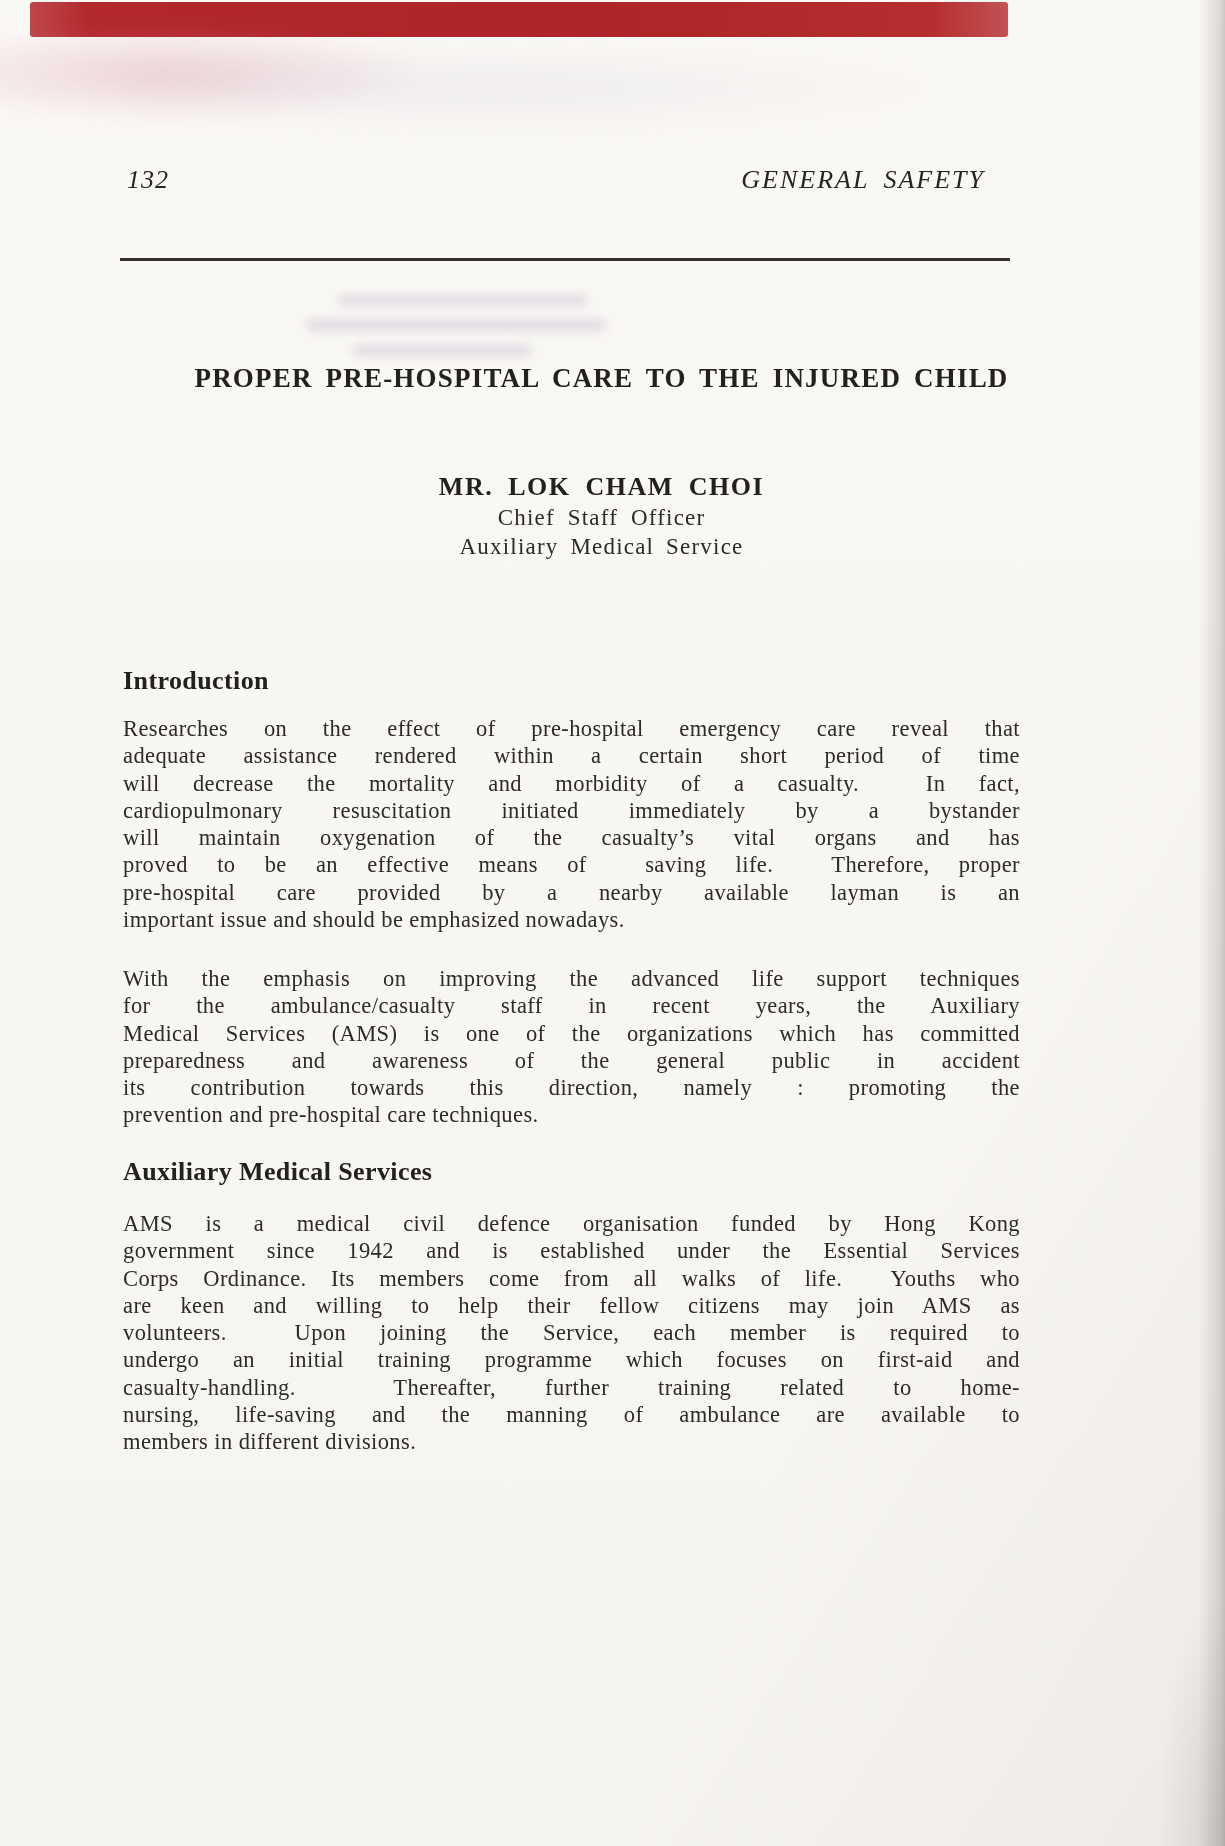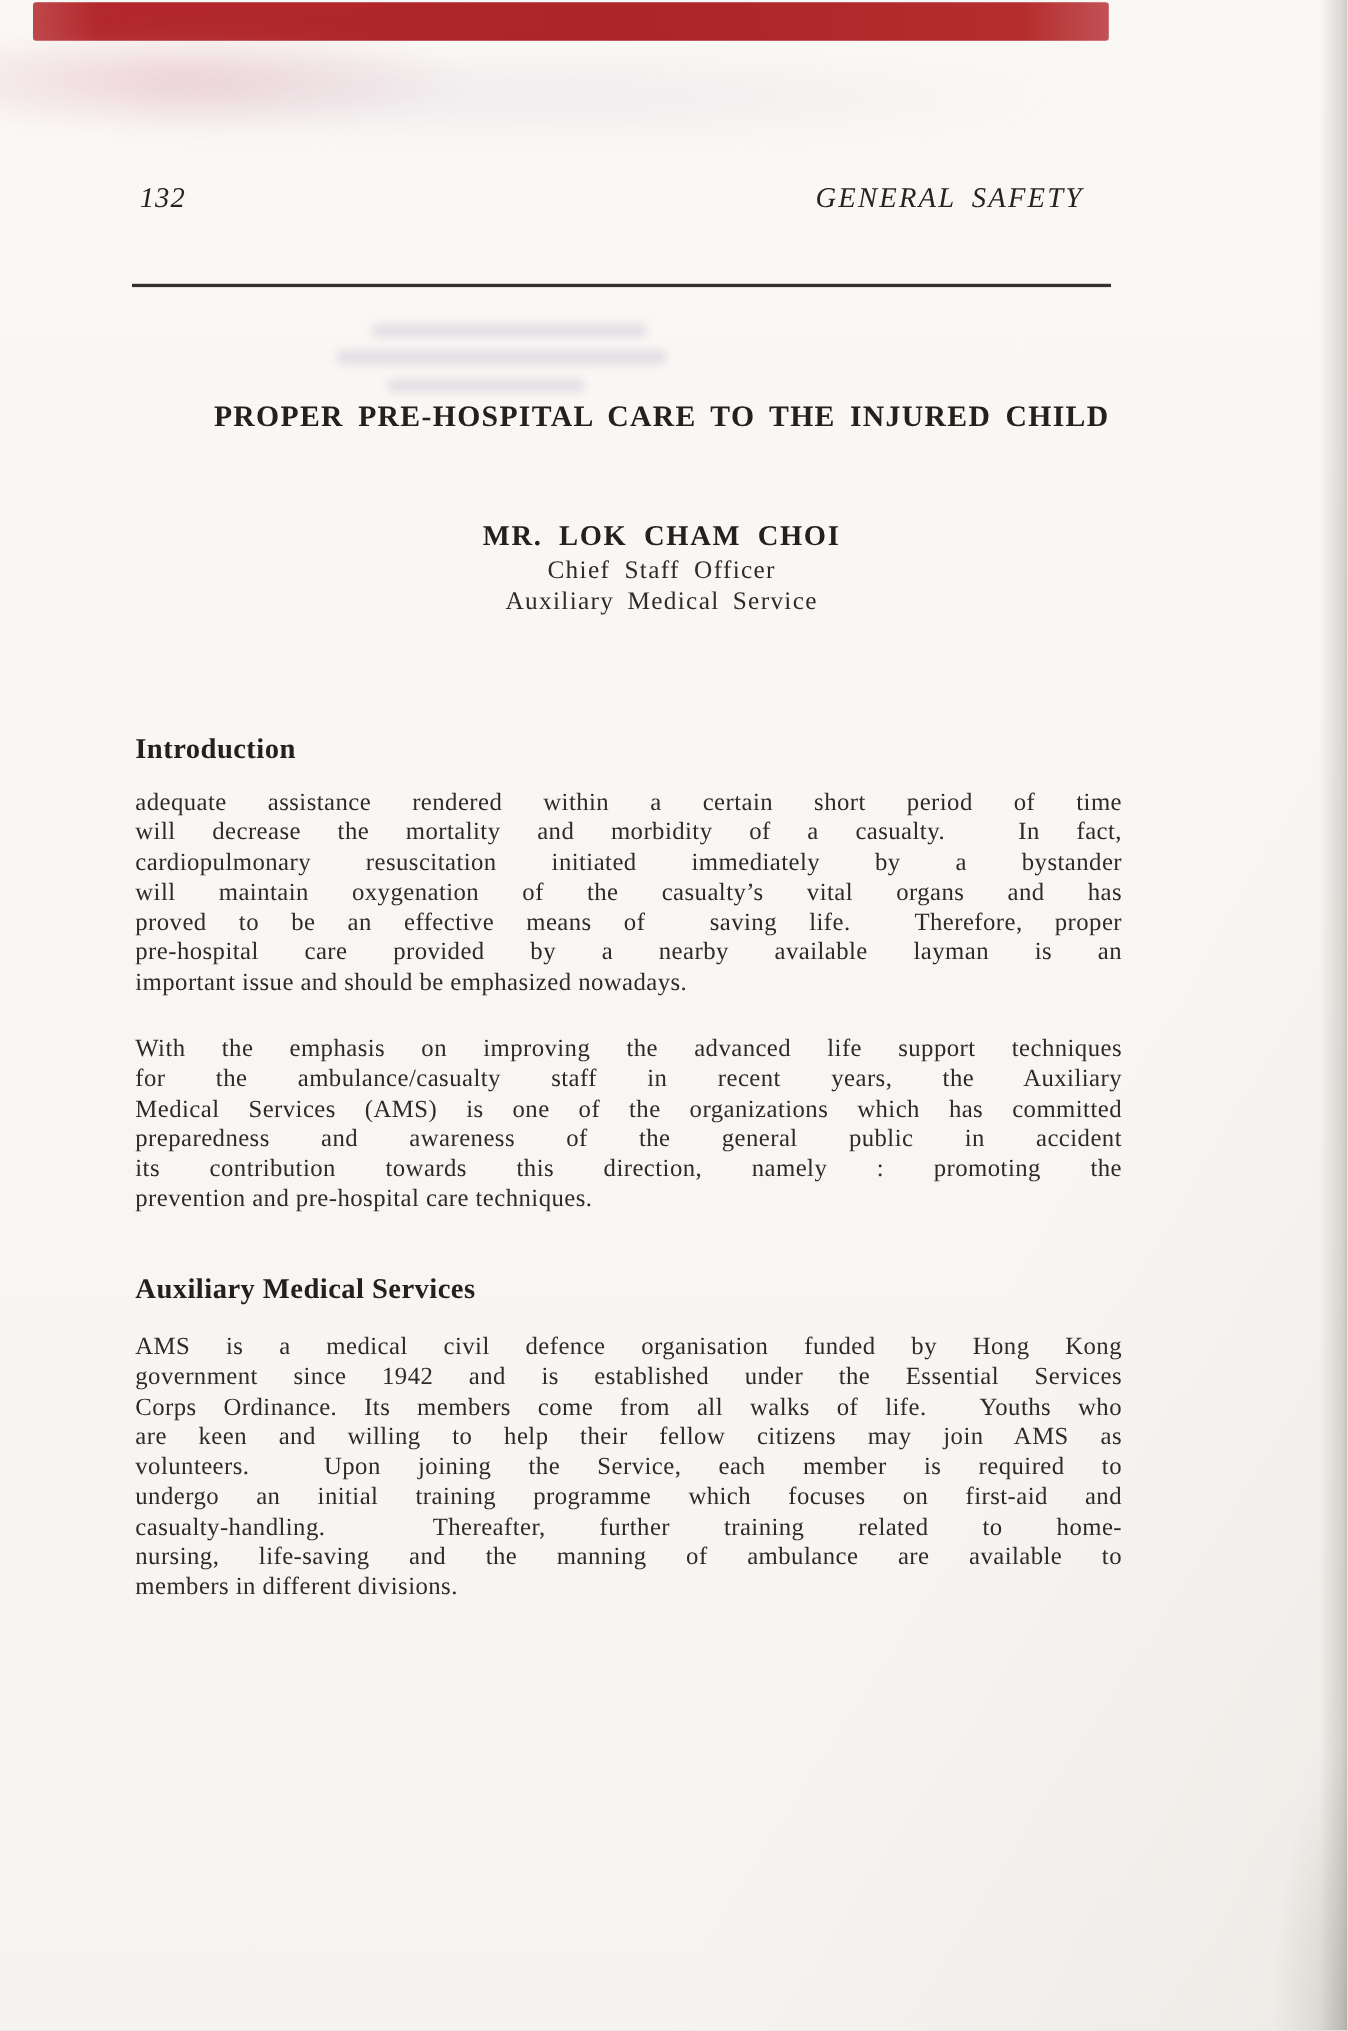--- a/index.html
+++ b/index.html
@@ -80,21 +80,21 @@
     position:absolute;left:123px;width:897px;
     font-weight:700;font-size:26px;letter-spacing:0.4px;color:#23211e;
   }
   .h-intro{top:666px;}
   .h-ams{top:1157px;}
   .para{
     position:absolute;left:123px;width:897px;
     font-size:22.5px;line-height:27.3px;letter-spacing:0.4px;color:#2d2b28;
   }
   .p1{top:715px;}
-  .p2{top:939px;}
+  .p2{top:965px;}
   .p3{top:1210px;}
   .para .line{text-align:justify;text-align-last:justify;white-space:normal;}
   .para .line.last{text-align-last:left;}
 </style>
 </head>
 <body>
 
 <div class="page">
 
   <div class="red-bar"></div>
@@ -111,20 +111,21 @@
 
   <div class="title">PROPER PRE-HOSPITAL CARE TO THE INJURED CHILD</div>
 
   <div class="author-name">MR. LOK CHAM CHOI</div>
   <div class="author-role">Chief Staff Officer</div>
   <div class="author-org">Auxiliary Medical Service</div>
 
   <div class="section-heading h-intro">Introduction</div>
 
   <div class="para p1">
+      <div class="line">Researches on the effect of pre-hospital emergency care reveal that</div>
       <div class="line">adequate assistance rendered within a certain short period of time</div>
       <div class="line">will decrease the mortality and morbidity of a casualty.&nbsp; In fact,</div>
       <div class="line">cardiopulmonary resuscitation initiated immediately by a bystander</div>
       <div class="line">will maintain oxygenation of the casualty’s vital organs and has</div>
       <div class="line">proved to be an effective means of &nbsp;saving life.&nbsp; Therefore, proper</div>
       <div class="line">pre-hospital care provided by a nearby available layman is an</div>
       <div class="line last">important issue and should be emphasized nowadays.</div>
     </div>
   <div class="para p2">
       <div class="line">With the emphasis on improving the advanced life support techniques</div>

